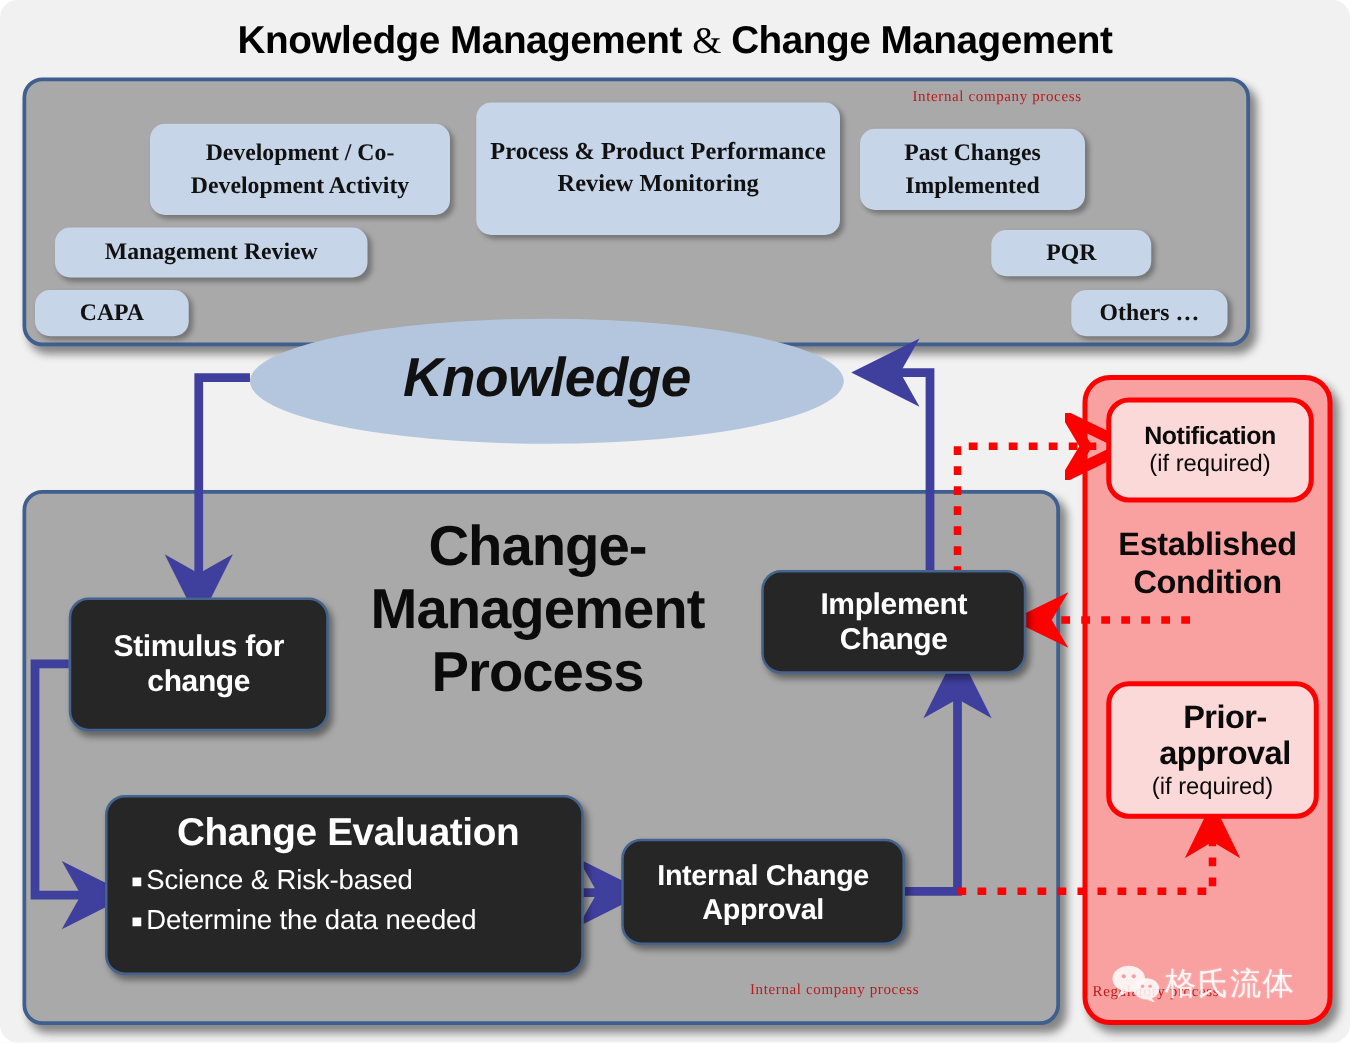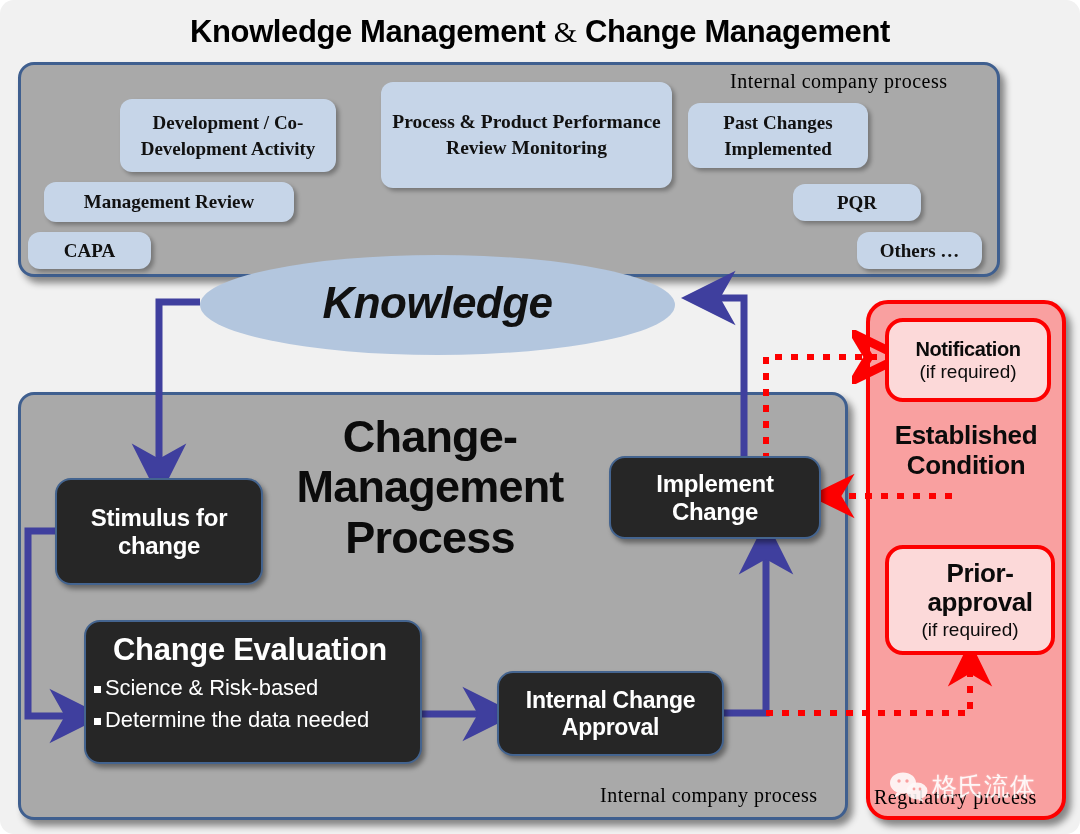--- a/index.html
+++ b/index.html
@@ -57,22 +57,22 @@
     left: 866px; top: 300px;
     width: 200px; height: 520px;
     background: #f9a0a0;
     border: 4px solid #fd0000;
     border-radius: 22px;
   }
 
   .panel-caption {
     position: absolute;
     font-family: "Liberation Serif", serif;
-    font-size: 20px;
-    color: #000000;
+    font-size: 12px;
+    color: #b91c1c;
     white-space: nowrap;
     letter-spacing: 0.5px;
   }
   #caption-top  { left: 730px; top: 70px; }
   #caption-mid  { left: 600px; top: 784px; }
   #caption-reg  { left: 874px; top: 786px; }
 
   
   .srcbox {
     position: absolute;
@@ -82,21 +82,21 @@
     font-family: "Liberation Serif", serif;
     font-weight: bold;
     color: #111;
     display: flex;
     align-items: center;
     justify-content: center;
     text-align: center;
     line-height: 1.32;
     box-shadow: 3px 3px 4px rgba(0,0,0,0.30);
   }
-  #box-dev    { left: 120px; top: 99px;  width: 216px; height: 73px; font-size: 19px; }
+  #box-dev    { left: 120px; top: 99px;  width: 240px; height: 73px; font-size: 19px; }
   #box-ppr    { left: 381px; top: 82px;  width: 291px; height: 106px; font-size: 19.5px; }
   #box-past   { left: 688px; top: 103px; width: 180px; height: 65px; font-size: 19px; }
   #box-mgmt   { left: 44px;  top: 182px; width: 250px; height: 40px; font-size: 19px; }
   #box-pqr    { left: 793px; top: 184px; width: 128px; height: 37px; font-size: 19px; }
   #box-capa   { left: 28px;  top: 232px; width: 123px; height: 37px; font-size: 19px; }
   #box-others { left: 857px; top: 232px; width: 125px; height: 37px; font-size: 19px; }
 
   
   #ellipse-knowledge {
     position: absolute;
@@ -158,22 +158,22 @@
   }
   #box-implement .dtitle { font-size: 24px; }
 
   #box-approval {
     left: 497px; top: 671px; width: 227px; height: 85px;
     display: flex; align-items: center; justify-content: center;
   }
   #box-approval .dtitle { font-size: 23px; }
 
   #box-eval {
-    left: 84px; top: 620px; width: 338px; height: 144px;
-    padding: 10px 14px 0 8px;
+    left: 84px; top: 636px; width: 383px; height: 144px;
+    padding: 10px 14px 0 20px;
   }
   #box-eval .dtitle { font-size: 31px; margin-bottom: 4px; }
   #box-eval .bullets { margin: 0; padding: 0; list-style: none; }
   #box-eval .bullets li {
     font-size: 22px;
     font-weight: normal;
     line-height: 1.44;
     letter-spacing: -0.1px;
     white-space: nowrap;
   }

